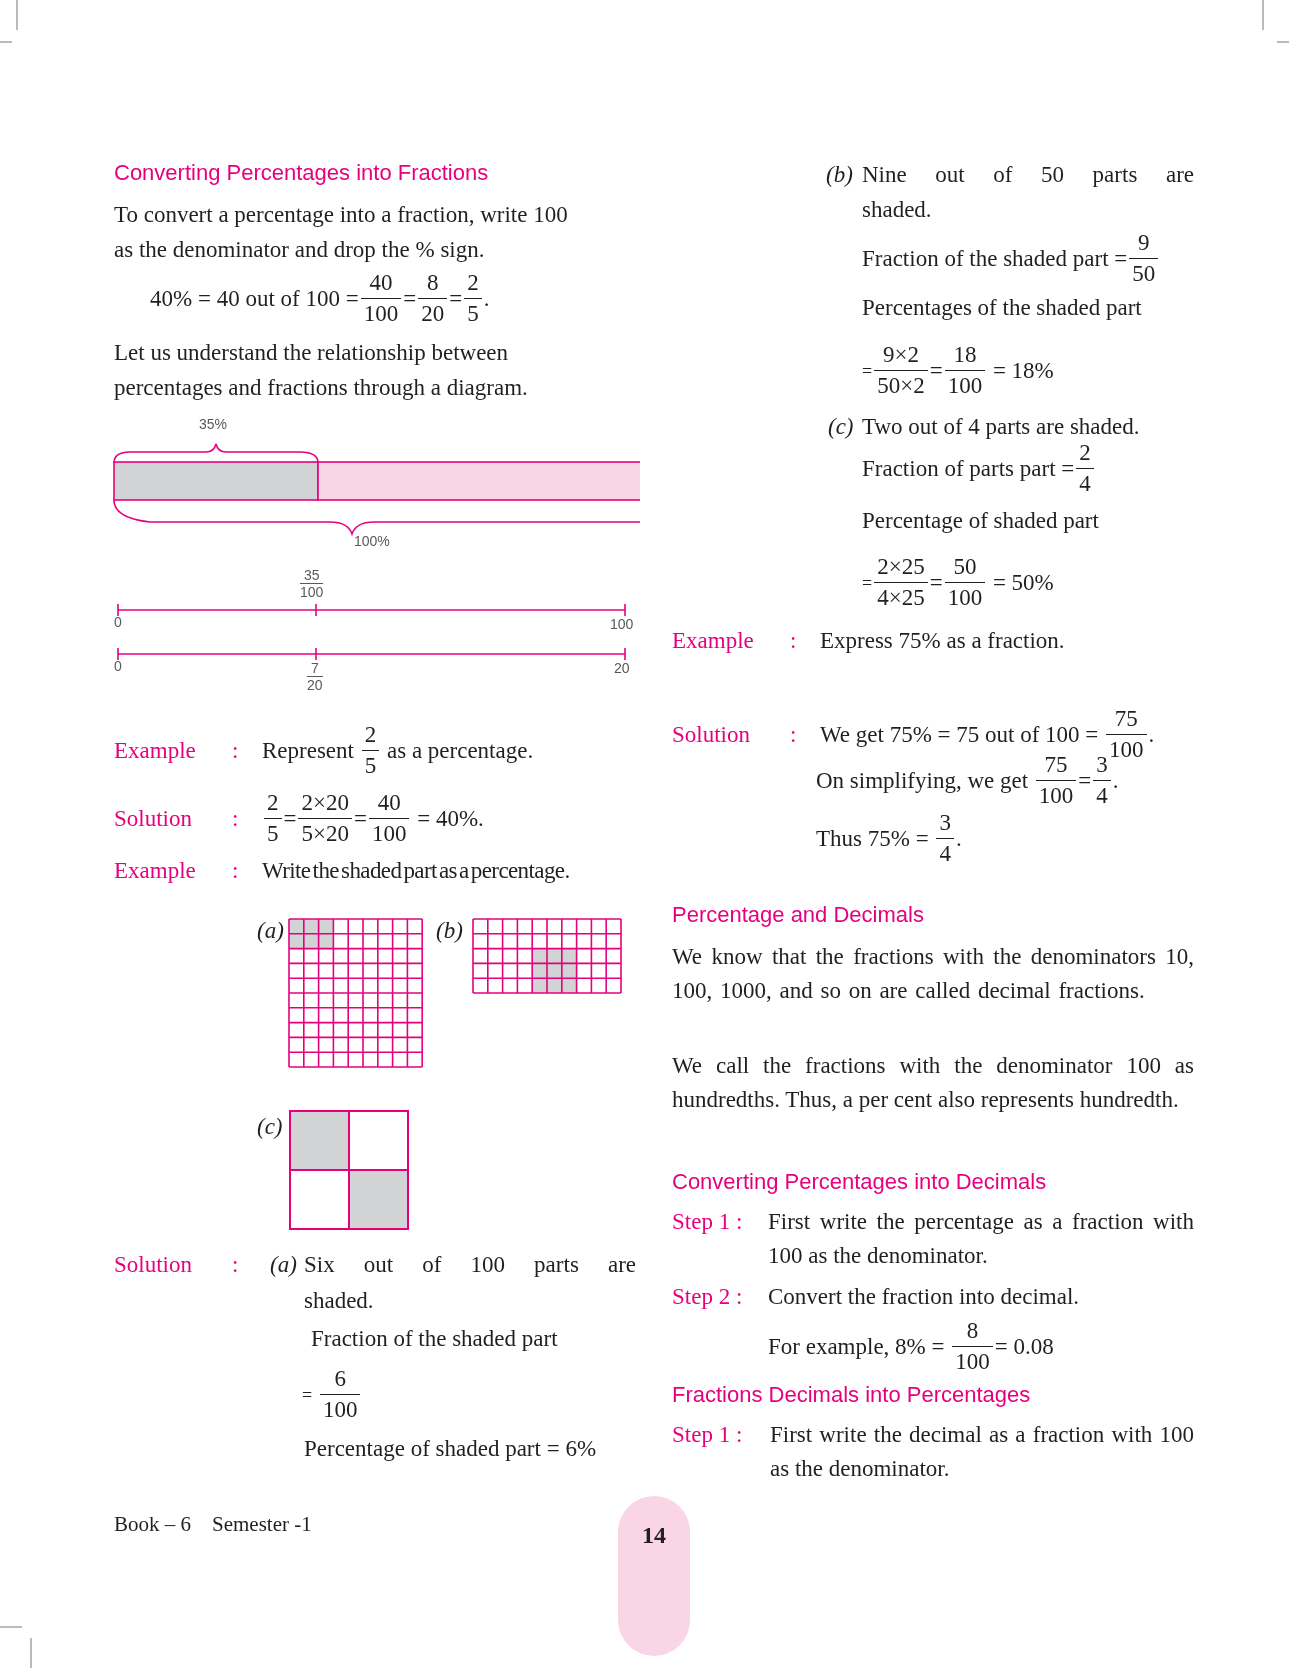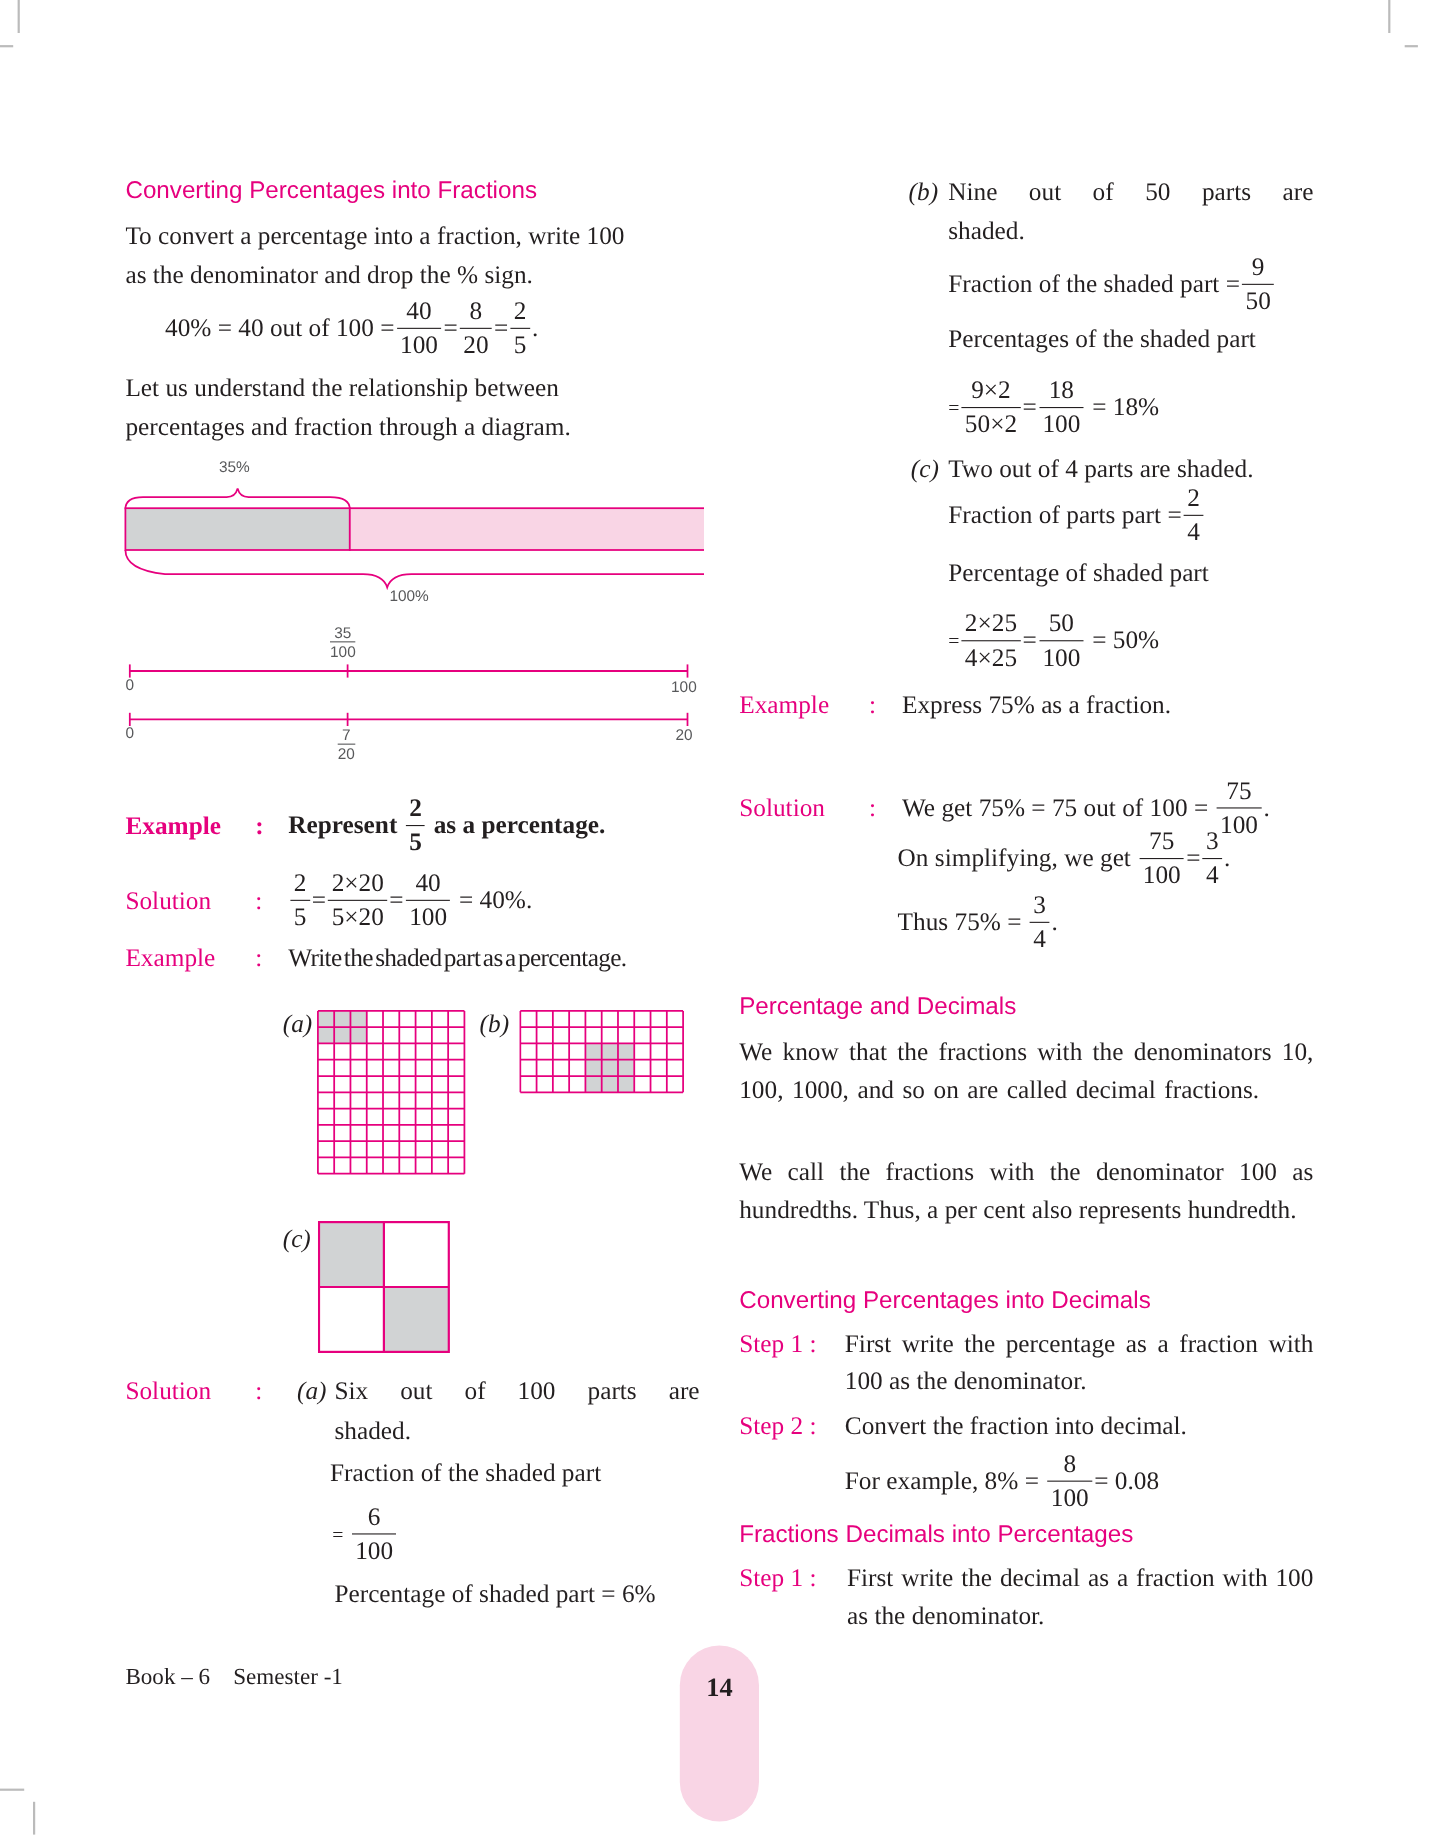--- a/index.html
+++ b/index.html
@@ -40,21 +40,21 @@
     </span><span style="vertical-align:middle">=</span><span class="frac">
       <span class="num">8</span>
       <span class="den">20</span>
     </span><span style="vertical-align:middle">=</span><span class="frac">
       <span class="num">2</span>
       <span class="den">5</span>
     </span><span style="vertical-align:middle">.</span>
 </div>
 
 <div class="abs txt" style="left:114px;top:336px;">Let us understand the relationship between</div>
-<div class="abs txt" style="left:114px;top:371px;">percentages and fraction through a diagram.</div>
+<div class="abs txt" style="left:114px;top:371px;">percentages and fractions through a diagram.</div>
 
 <div class="abs sans" style="left:199px;top:416px;">35%</div>
 <div class="abs sans" style="left:354px;top:533px;">100%</div>
 <svg class="abs" style="left:110px;top:430px;" width="530" height="110">
   <path d="M4,33 Q4,22 20,22 L96,22 Q104,22 106,14 Q108,22 116,22 L190,22 Q208,22 208,33" fill="none" stroke="#e6007e" stroke-width="1.6"></path>
   <rect x="4" y="32" width="204" height="38" fill="#d1d3d4" stroke="#e6007e" stroke-width="1.6"></rect>
   <rect x="208" y="32" width="426" height="38" fill="#f9d5e5" stroke="#e6007e" stroke-width="1.6"></rect>
   <path d="M4,70 Q4,88 40,92 L220,92 Q238,92 242,104 Q246,92 264,92 L600,92 Q634,88 634,70" fill="none" stroke="#e6007e" stroke-width="1.6"></path>
 </svg>
 
@@ -74,21 +74,21 @@
 </svg>
 <div class="abs sans" style="left:114px;top:614px;">0</div>
 <div class="abs sans" style="left:610px;top:616px;">100</div>
 <div class="abs sans" style="left:114px;top:658px;">0</div>
 <div class="abs sans" style="left:614px;top:660px;">20</div>
 <div class="abs sans" style="left:307px;top:660px;text-align:center;line-height:16px;">
   <div>7</div>
   <div style="border-top:1px solid #58595b">20</div>
 </div>
 
-<div class="abs txt" style="left:114px;top:720px;line-height:30px;font-weight:bold;">
+<div class="abs txt" style="left:114px;top:720px;line-height:30px;">
   <span class="label pink" style="vertical-align:middle">Example</span><span class="colon pink" style="vertical-align:middle">:</span><span style="vertical-align:middle">Represent</span>
   <span class="frac">
       <span class="num">2</span>
       <span class="den">5</span>
     </span>
   <span style="vertical-align:middle">as a percentage.</span>
 </div>
 
 <div class="abs txt" style="left:114px;top:788px;line-height:30px;">
   <span class="label pink" style="vertical-align:middle">Solution</span><span class="colon pink" style="vertical-align:middle">:</span><span class="frac">
@@ -170,21 +170,21 @@
     <line x1="1" y1="60" x2="119" y2="60"></line>
   </g>
 </svg>
 
 <div class="abs txt" style="left:114px;top:1248px;">
   <span class="label pink">Solution</span><span class="colon pink">:</span>
 </div>
 <div class="abs txt it" style="left:270px;top:1248px;">(a)</div>
 <div class="abs txt just" style="left:304px;top:1248px;width:332px;">Six out of 100 parts are</div>
 <div class="abs txt" style="left:304px;top:1284px;">shaded.</div>
-<div class="abs txt" style="left:300px;top:1322px;">Fraction of the shaded part</div>
+<div class="abs txt" style="left:311px;top:1322px;">Fraction of the shaded part</div>
 <div class="abs txt" style="left:302px;top:1364px;line-height:30px;">
   <span style="vertical-align:middle;font-size:18px">=</span>
   <span class="frac">
       <span class="num">6</span>
       <span class="den">100</span>
     </span>
 </div>
 <div class="abs txt" style="left:304px;top:1432px;">Percentage of shaded part = 6%</div>
 
 <div class="abs txt it" style="left:826px;top:158px;">(b)</div>

